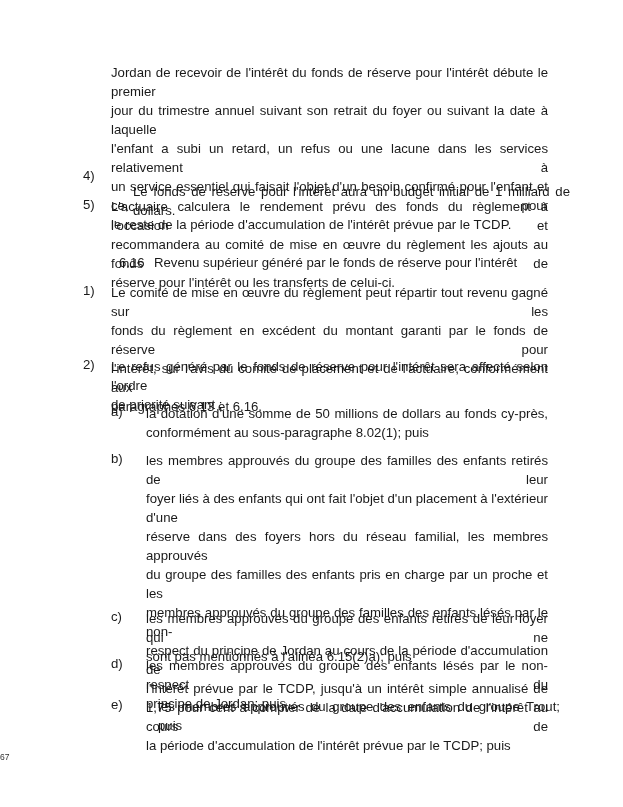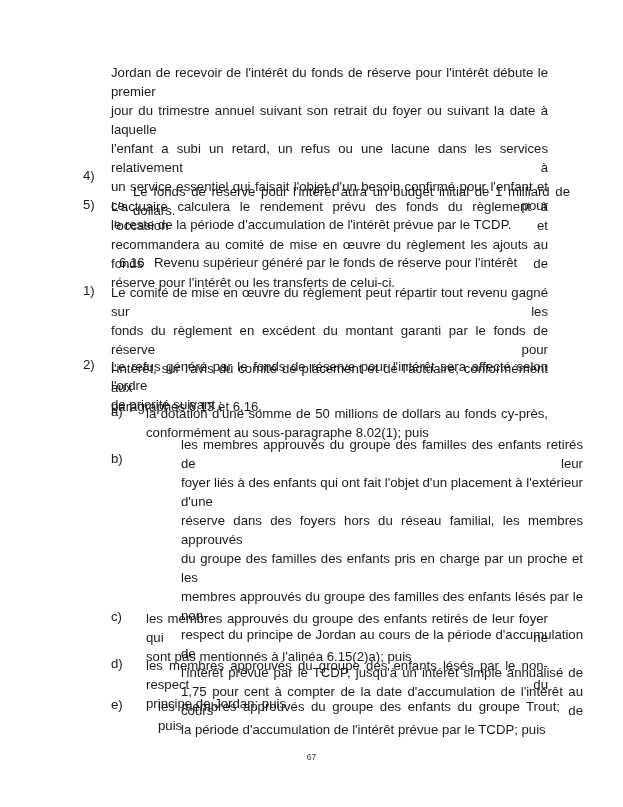--- a/index.html
+++ b/index.html
@@ -7,21 +7,21 @@
          font-family: "Liberation Sans", sans-serif; color: #1a1a1a; font-size: 13.2px; }
   .page { position: absolute; left: 0; top: 0; width: 600px; height: 807px; }
   .block { position: absolute; line-height: 19px; text-align: justify; }
   .lead { left: 111px; width: 437px; top: 63px; }
   .num { position: absolute; left: 83px; }
   .numtext { position: absolute; left: 111px; width: 437px; text-align: justify; line-height: 19px; }
   .sub { position: absolute; left: 111px; }
   .subtext { position: absolute; left: 146px; width: 402px; text-align: justify; line-height: 19px; }
   .heading { position: absolute; left: 111px; top: 255px; font-weight: normal; font-size: 13.2px; margin-left: 8px; }
   .heading .hnum { display: inline-block; width: 35px; }
-  .footer { position: absolute; left: 0; width: 623px; top: 752px; text-align: center; font-size: 8.5px; color: #333; }
+  .footer { position: absolute; left: 0; width: 623px; top: 752px; text-align: left; font-size: 8.5px; color: #333; }
   .ln { display: block; text-align: justify; text-align-last: justify; }
   .ln.last { text-align-last: left; }
 </style>
 </head>
 <body>
 
 <div class="page">
 
   <div class="block lead">
     <span class="ln">Jordan de recevoir de l'intérêt du fonds de réserve pour l'intérêt débute le premier</span>
@@ -72,21 +72,21 @@
   <div>
     <span class="sub" style="top:404px;">a)</span>
     <div class="subtext" style="top:404px;">
       <span class="ln">la dotation d'une somme de 50 millions de dollars au fonds cy-près,</span>
       <span class="ln last">conformément au sous-paragraphe 8.02(1); puis</span>
     </div>
   </div>
 
   <div>
     <span class="sub" style="top:451px;">b)</span>
-    <div class="subtext" style="top:435px;margin-left:35px;">
+    <div class="subtext" style="top:451px;">
       <span class="ln">les membres approuvés du groupe des familles des enfants retirés de leur</span>
       <span class="ln">foyer liés à des enfants qui ont fait l'objet d'un placement à l'extérieur d'une</span>
       <span class="ln">réserve dans des foyers hors du réseau familial, les membres approuvés</span>
       <span class="ln">du groupe des familles des enfants pris en charge par un proche et les</span>
       <span class="ln">membres approuvés du groupe des familles des enfants lésés par le non-</span>
       <span class="ln">respect du principe de Jordan au cours de la période d'accumulation de</span>
       <span class="ln">l'intérêt prévue par le TCDP, jusqu'à un intérêt simple annualisé de</span>
       <span class="ln">1,75 pour cent à compter de la date d'accumulation de l'intérêt au cours de</span>
       <span class="ln last">la période d'accumulation de l'intérêt prévue par le TCDP; puis</span>
     </div>

